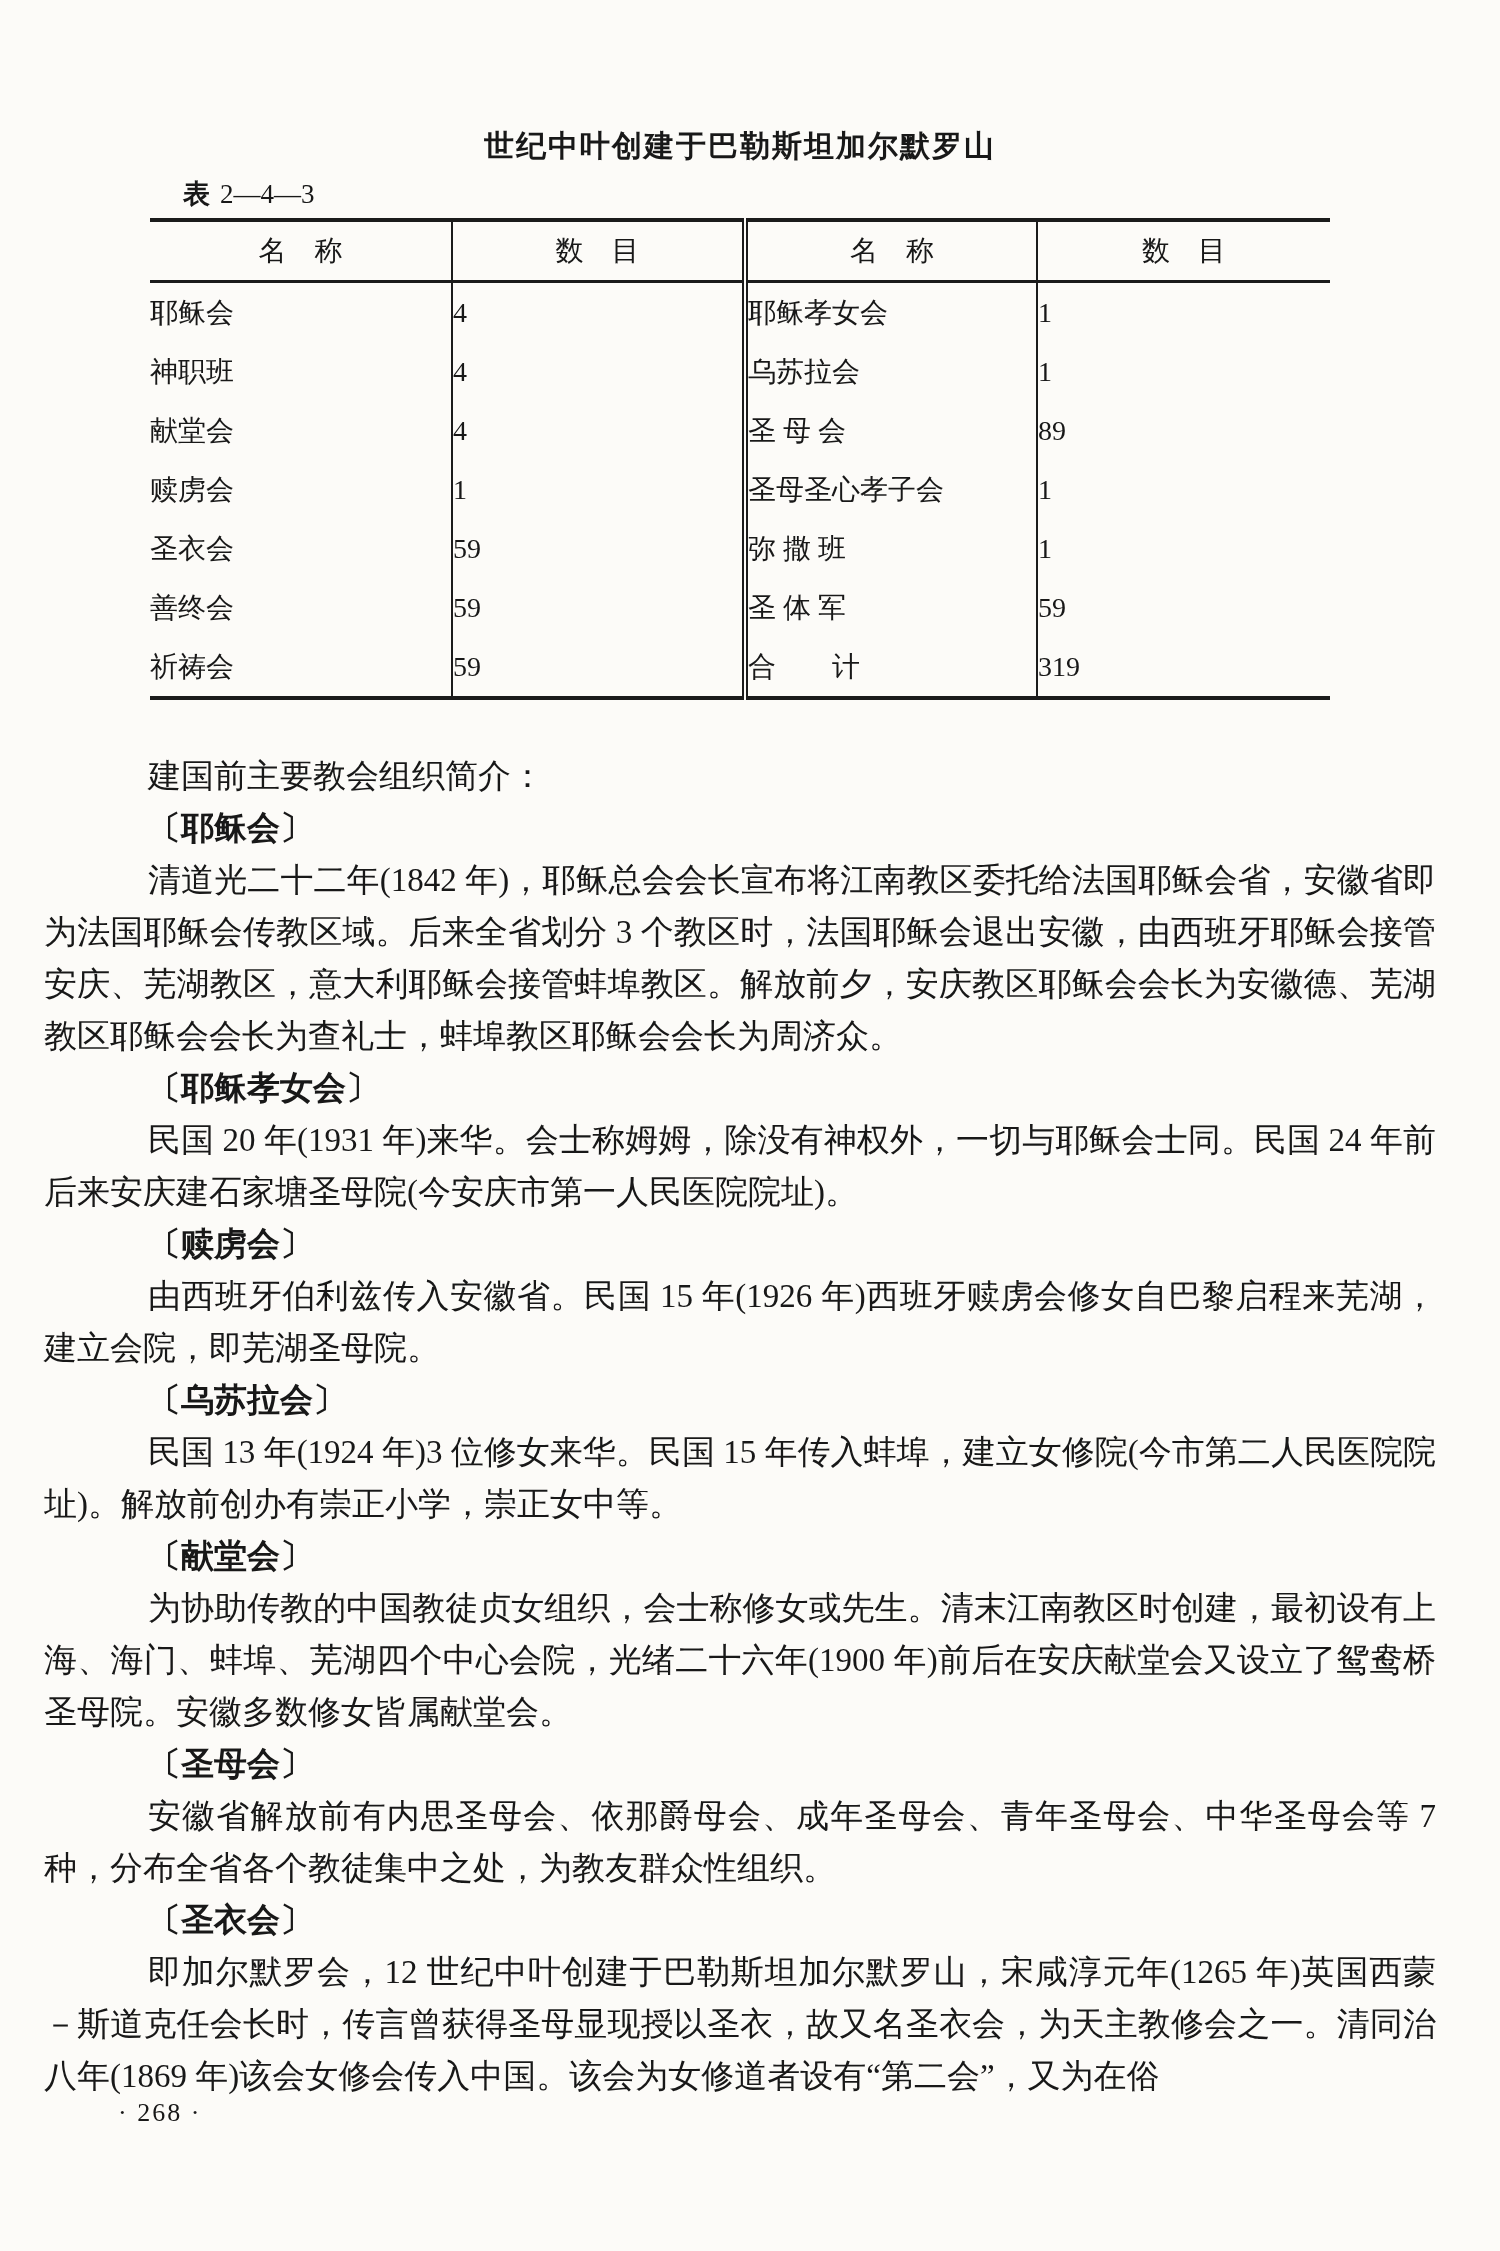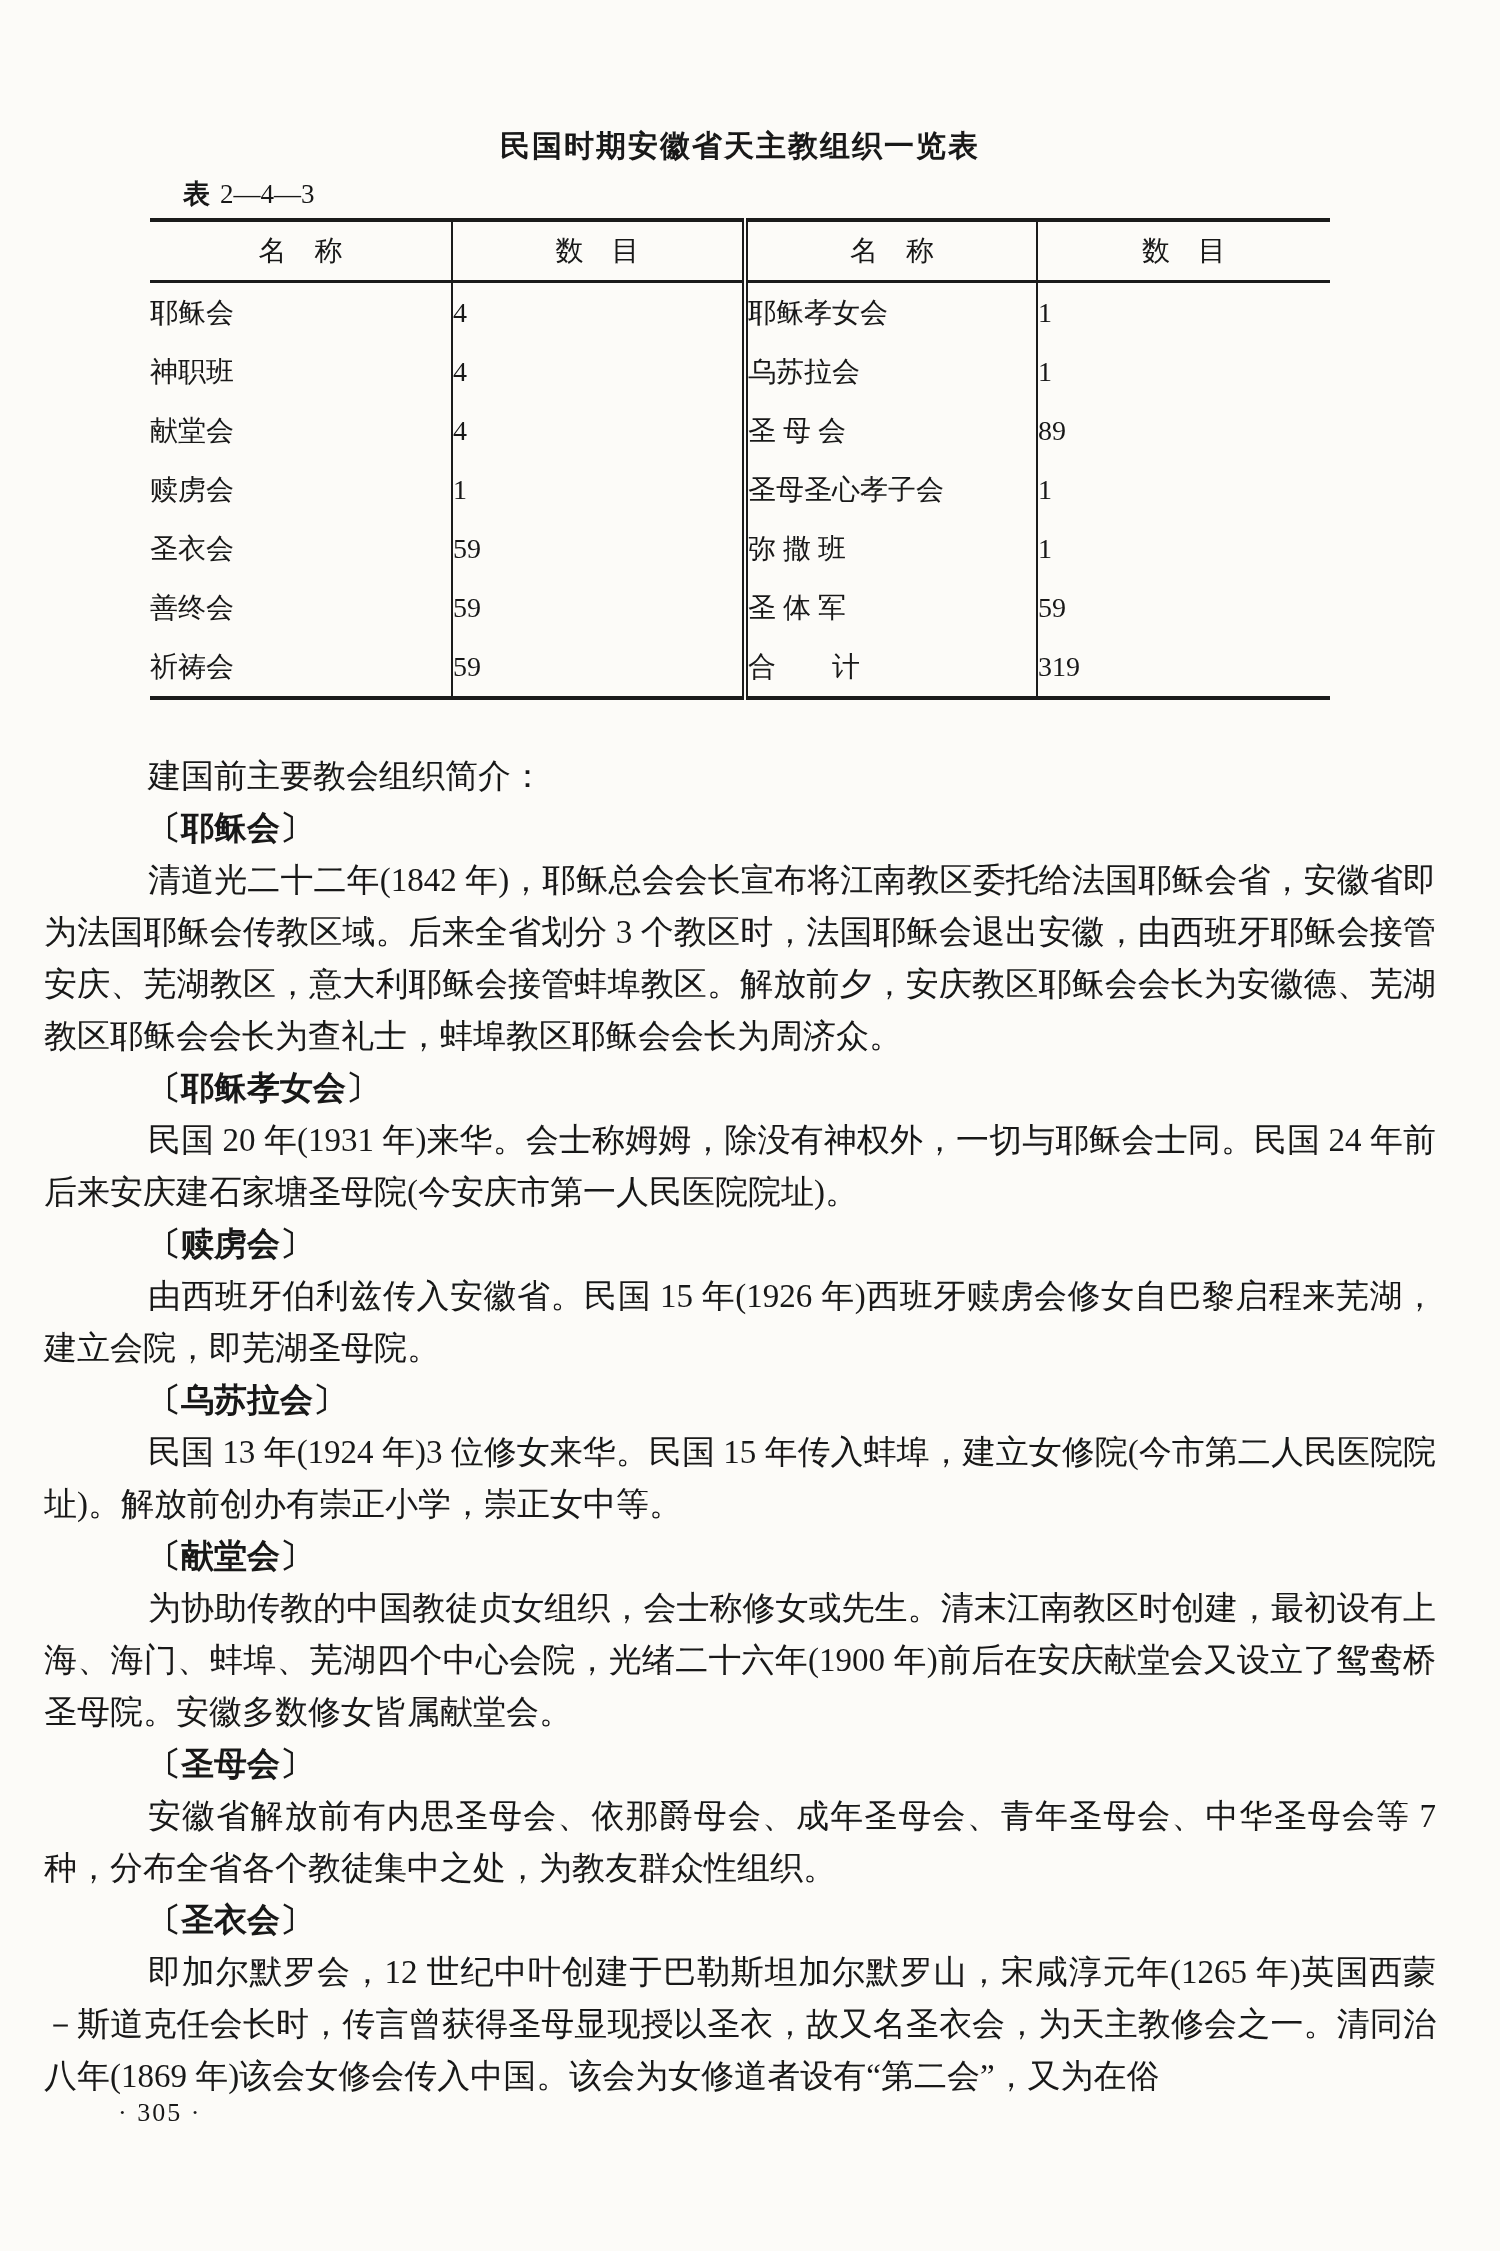--- a/index.html
+++ b/index.html
@@ -74,21 +74,21 @@
     font-size: 26px;
     letter-spacing: 2px;
     white-space: nowrap;
   }
 </style>
 </head>
 <body>
 
 <div class="page">
 
-  <div class="doc-title">民国时期安徽省天主教组织一览表</div>
+  <div class="doc-title">世纪中叶创建于巴勒斯坦加尔默罗山</div>
 
   <div class="table-label">
     <span class="lbl-prefix">表</span><span>2—4—3</span>
   </div>
 
   <div class="org-table-wrap">
     <table class="org-table">
       <colgroup>
         <col style="width:302px">
         <col style="width:293px">
@@ -163,15 +163,15 @@
         <p class="para">民国 13 年(1924 年)3 位修女来华。民国 15 年传入蚌埠，建立女修院(今市第二人民医院院址)。解放前创办有崇正小学，崇正女中等。</p>
         <p class="sec-head">〔献堂会〕</p>
         <p class="para">为协助传教的中国教徒贞女组织，会士称修女或先生。清末江南教区时创建，最初设有上海、海门、蚌埠、芜湖四个中心会院，光绪二十六年(1900 年)前后在安庆献堂会又设立了鸳鸯桥圣母院。安徽多数修女皆属献堂会。</p>
         <p class="sec-head">〔圣母会〕</p>
         <p class="para">安徽省解放前有内思圣母会、依那爵母会、成年圣母会、青年圣母会、中华圣母会等 7 种，分布全省各个教徒集中之处，为教友群众性组织。</p>
         <p class="sec-head">〔圣衣会〕</p>
         <p class="para">即加尔默罗会，12 世纪中叶创建于巴勒斯坦加尔默罗山，宋咸淳元年(1265 年)英国西蒙－斯道克任会长时，传言曾获得圣母显现授以圣衣，故又名圣衣会，为天主教修会之一。清同治八年(1869 年)该会女修会传入中国。该会为女修道者设有“第二会”，又为在俗</p>
       </div>
   </div>
 
-  <div class="page-number">· 305 ·</div>
+  <div class="page-number">· 268 ·</div>
 
 </div>
 
 </body></html>

